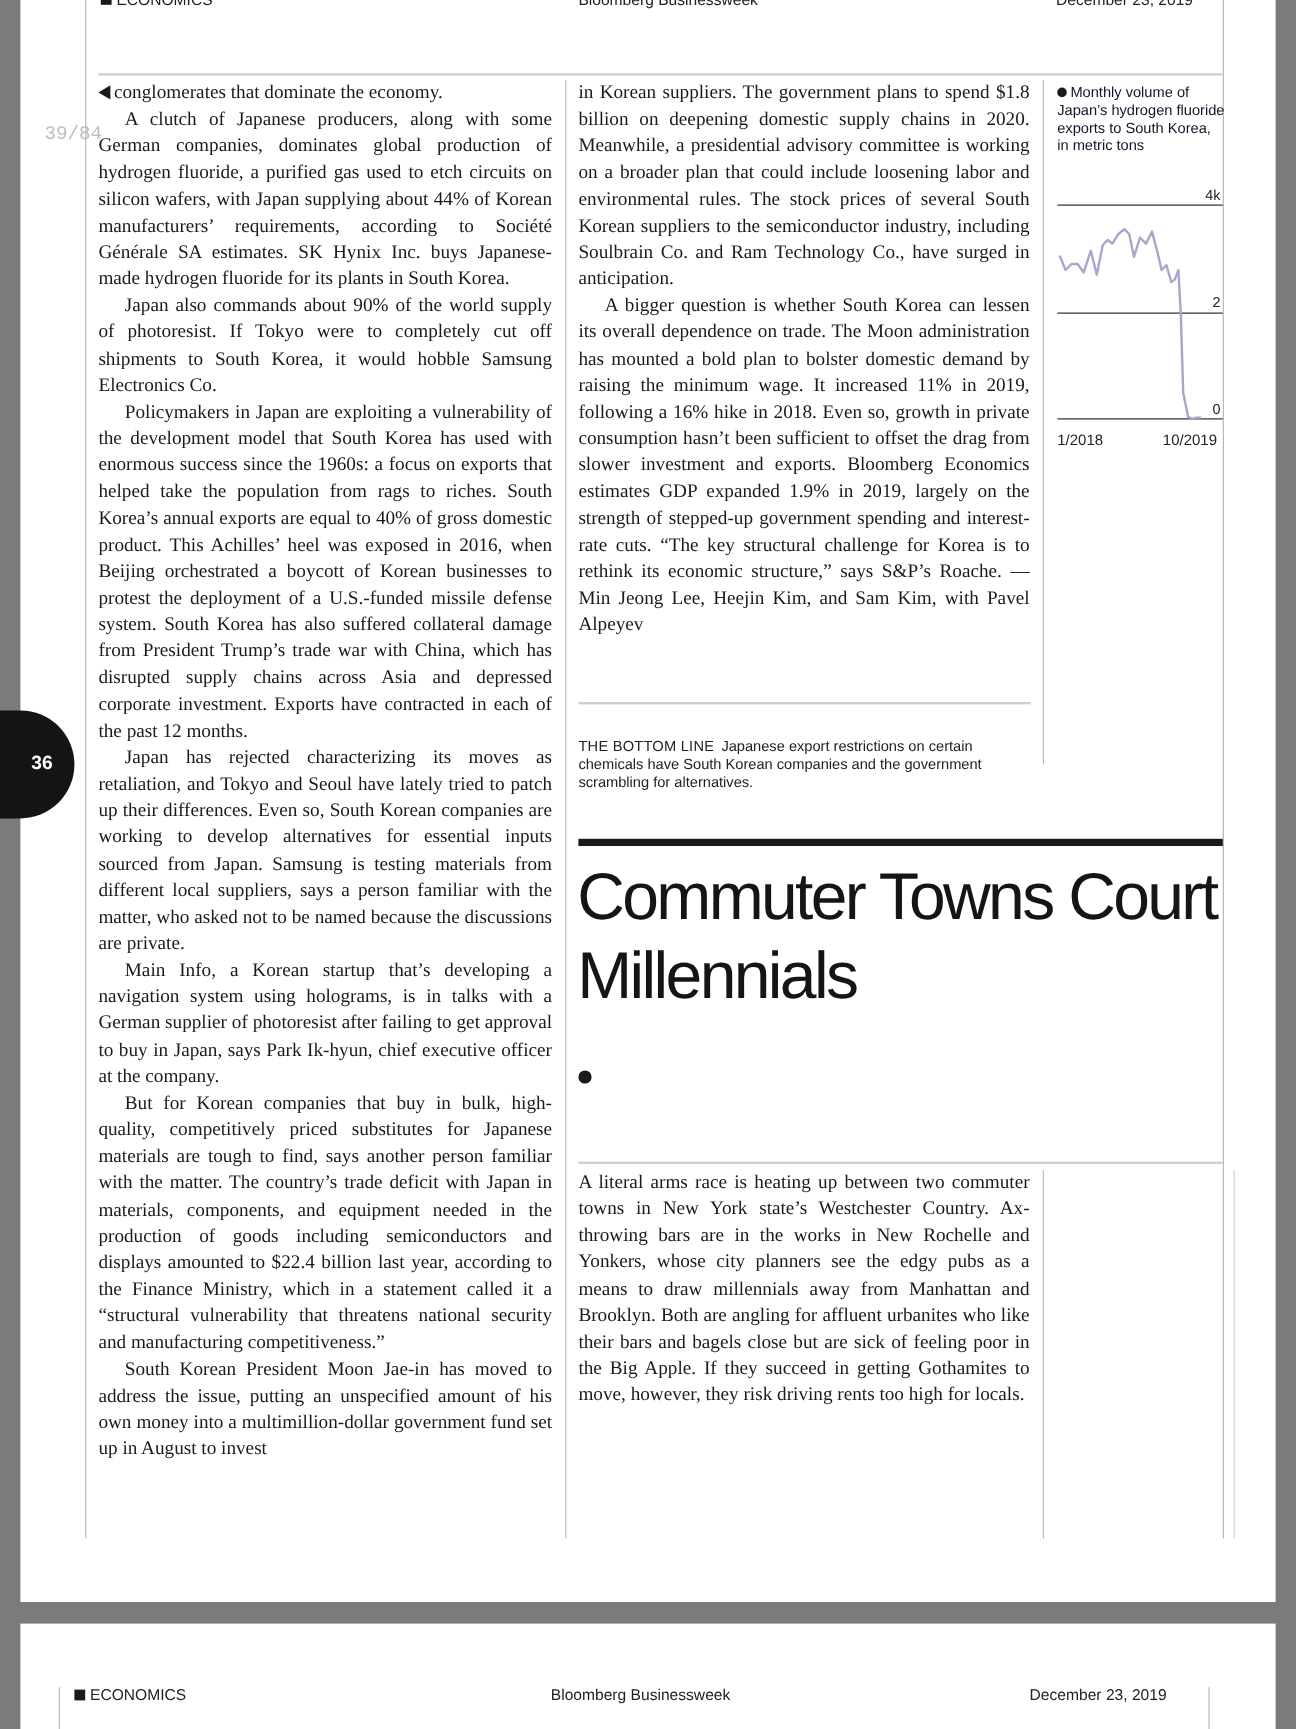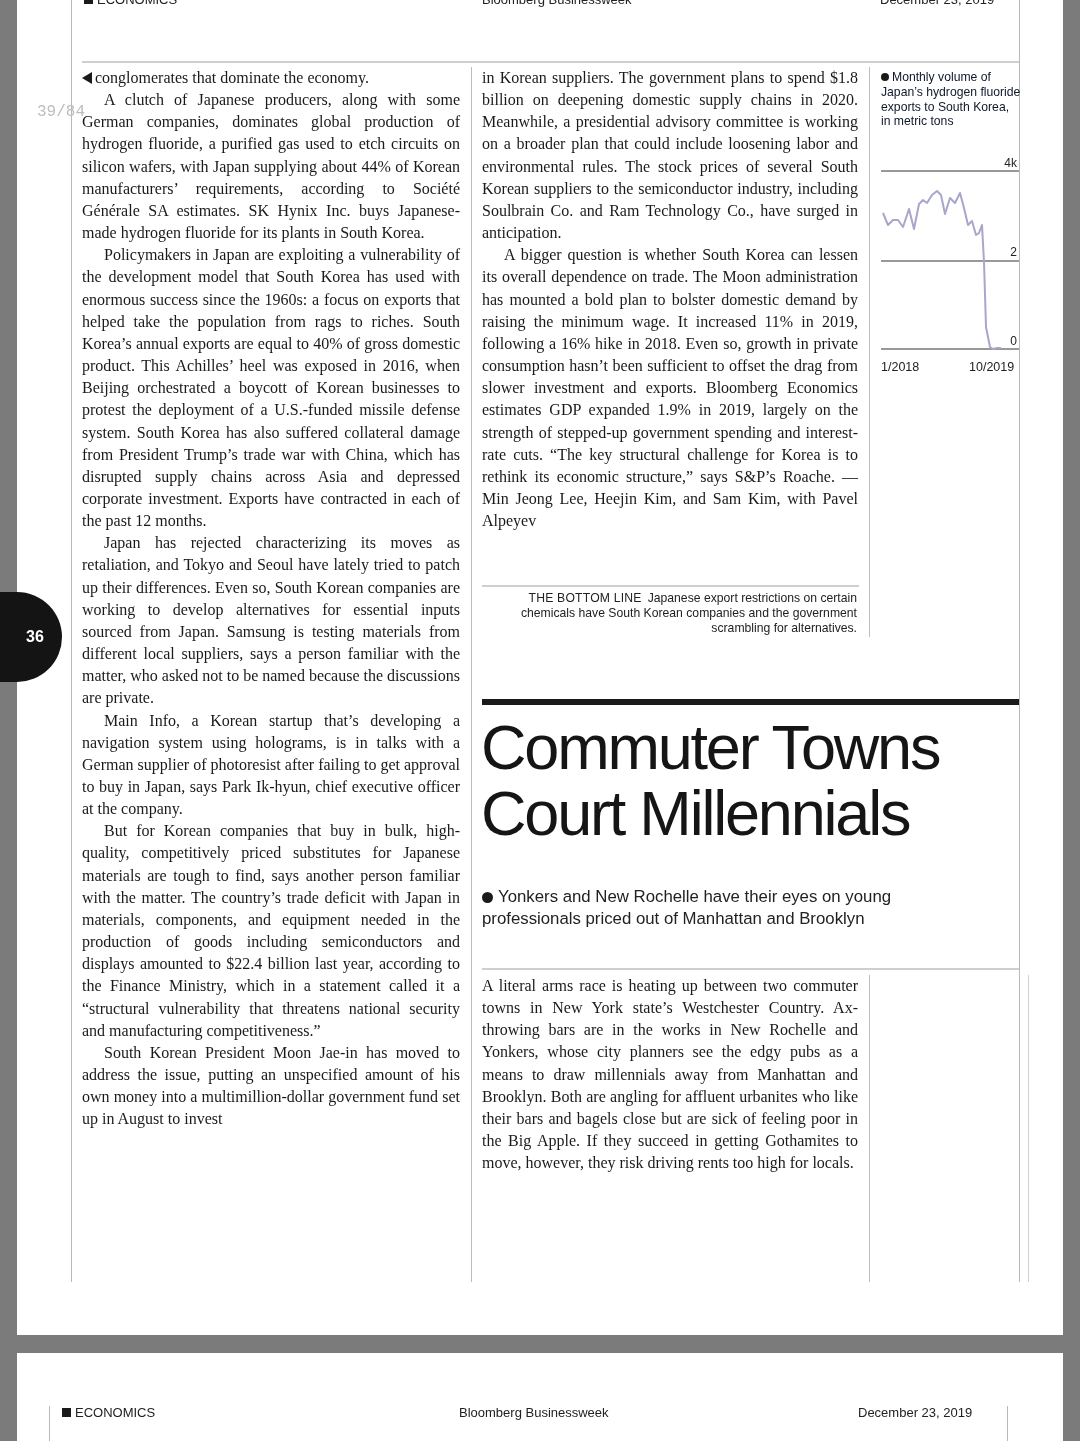--- a/index.html
+++ b/index.html
@@ -24,37 +24,37 @@
   .col1 { left: 82px; top: 67px; width: 378px; }
   .col2 { left: 482px; top: 67px; width: 376px; }
 
   .col-divider { position: absolute; width: 1px; background: #bdbdbd; }
 
   .cont-arrow { display: inline-block; width: 0; height: 0; border-top: 6px solid transparent; border-bottom: 6px solid transparent; border-right: 10px solid #1a1a1a; margin-right: 3px; vertical-align: -1px; }
 
   .byline { }
 
   .bottom-line-rule { position: absolute; left: 482px; top: 585px; width: 377px; height: 2px; background: #cfcfcf; }
-  .bottom-line { position: absolute; left: 482px; top: 591px; width: 375px; font-family: "Liberation Sans", sans-serif; font-size: 12.2px; line-height: 15px; color: #222; text-align: right; }
+  .bottom-line { position: absolute; left: 482px; top: 615px; width: 375px; font-family: "Liberation Sans", sans-serif; font-size: 12.2px; line-height: 15px; color: #222; }
   .bl-label { letter-spacing: 0.2px; margin-right: 6px; }
 
   .sidebar-chart { position: absolute; left: 881px; top: 70px; width: 140px; }
   .chart-caption { font-family: "Liberation Sans", sans-serif; font-size: 12.2px; line-height: 14.8px; color: #0f172a; }
   .dot { display: inline-block; width: 8px; height: 8px; border-radius: 50%; background: #1a1a1a; margin-right: 3px; vertical-align: 0px; }
   .chart-svg { position: absolute; left: 881px; top: 150px; }
   .chart-xlabels { position: absolute; left: 881px; top: 360px; width: 140px; font-family: "Liberation Sans", sans-serif; font-size: 12.5px; color: #222; }
   .chart-xlabels span { position: absolute; text-align: center; }
 
   .page-tab { position: absolute; left: -22px; top: 592px; width: 84px; height: 90px; border-radius: 0 45px 45px 0; background: #141414; }
   .page-tab span { position: absolute; left: 32px; top: 36px; color: #fff; font-family: "Liberation Sans", sans-serif; font-weight: bold; font-size: 16px; margin-left: 16px; }
 
   .page-counter { position: absolute; left: 37px; top: 103px; font-family: Liberation Mono, monospace; font-size: 16px; color: #bdbdbd; }
 
   .headline-rule { position: absolute; left: 482px; top: 699px; width: 537px; height: 6px; background: #1a1a1a; }
-  .headline { position: absolute; left: 481px; top: 714px; width: 540px; font-family: "Liberation Sans", sans-serif; font-size: 63px; line-height: 66px; letter-spacing: -2.2px; color: #151515; }
+  .headline { position: absolute; left: 481px; top: 714px; width: 540px; font-family: "Liberation Sans", sans-serif; font-size: 55px; line-height: 66px; letter-spacing: -2.2px; color: #151515; }
   .dek { position: absolute; left: 482px; top: 886px; width: 460px; font-family: "Liberation Sans", sans-serif; font-size: 16.8px; line-height: 22px; color: #222; }
   .dek .dot { width: 11px; height: 11px; vertical-align: -1px; margin-right: 5px; }
   .dek-rule { position: absolute; left: 482px; top: 968px; width: 537px; height: 2px; background: #cfcfcf; }
   .col3 { left: 482px; top: 975px; width: 376px; }
 </style>
 </head>
 <body>
 
 <div class="page page1">
 
@@ -75,20 +75,21 @@
 
 <div class="page-counter">39/84</div>
 
 <div class="page-tab">
     <span>36</span>
   </div>
 
 <div class="col col1">
   <p><span class="cont-arrow"></span><span>conglomerates that dominate the economy.</span></p>
   <p class="ind">A clutch of Japanese producers, along with some German companies, dominates global production of hydrogen fluoride, a purified gas used to etch circuits on silicon wafers, with Japan supplying about 44% of Korean manufacturers’ requirements, according to Société Générale SA estimates. SK Hynix Inc. buys Japanese-made hydrogen fluoride for its plants in South Korea.</p>
+  <p class="ind">Japan also commands about 90% of the world supply of photoresist. If Tokyo were to completely cut off shipments to South Korea, it would hobble Samsung Electronics Co.</p>
   <p class="ind">Policymakers in Japan are exploiting a vulnerability of the development model that South Korea has used with enormous success since the 1960s: a focus on exports that helped take the population from rags to riches. South Korea’s annual exports are equal to 40% of gross domestic product. This Achilles’ heel was exposed in 2016, when Beijing orchestrated a boycott of Korean businesses to protest the deployment of a U.S.-funded missile defense system. South Korea has also suffered collateral damage from President Trump’s trade war with China, which has disrupted supply chains across Asia and depressed corporate investment. Exports have contracted in each of the past 12 months.</p>
   <p class="ind">Japan has rejected characterizing its moves as retaliation, and Tokyo and Seoul have lately tried to patch up their differences. Even so, South Korean companies are working to develop alternatives for essential inputs sourced from Japan. Samsung is testing materials from different local suppliers, says a person familiar with the matter, who asked not to be named because the discussions are private.</p>
   <p class="ind">Main Info, a Korean startup that’s developing a navigation system using holograms, is in talks with a German supplier of photoresist after failing to get approval to buy in Japan, says Park Ik-hyun, chief executive officer at the company.</p>
   <p class="ind">But for Korean companies that buy in bulk, high-quality, competitively priced substitutes for Japanese materials are tough to find, says another person familiar with the matter. The country’s trade deficit with Japan in materials, components, and equipment needed in the production of goods including semiconductors and displays amounted to $22.4 billion last year, according to the Finance Ministry, which in a statement called it a “structural vulnerability that threatens national security and manufacturing competitiveness.”</p>
   <p class="ind">South Korean President Moon Jae-in has moved to address the issue, putting an unspecified amount of his own money into a multimillion-dollar government fund set up in August to invest</p>
 </div>
 
 <div class="col col2">
   <p>in Korean suppliers. The government plans to spend $1.8 billion on deepening domestic supply chains in 2020. Meanwhile, a presidential advisory committee is working on a broader plan that could include loosening labor and environmental rules. The stock prices of several South Korean suppliers to the semiconductor industry, including Soulbrain Co. and Ram Technology Co., have surged in anticipation.</p>
   <p class="ind"><span>A bigger question is whether South Korea can lessen its overall dependence on trade. The Moon administration has mounted a bold plan to bolster domestic demand by raising the minimum wage. It increased 11% in 2019, following a 16% hike in 2018. Even so, growth in private consumption hasn’t been sufficient to offset the drag from slower investment and exports. Bloomberg Economics estimates GDP expanded 1.9% in 2019, largely on the strength of stepped-up government spending and interest-rate cuts. “The key structural challenge for Korea is to rethink its economic structure,” says S&amp;P’s Roache. </span><span class="byline">—Min Jeong Lee, Heejin Kim, and Sam Kim, with Pavel Alpeyev</span></p>
@@ -111,21 +112,21 @@
   <polyline fill="none" stroke="#a9a6cc" stroke-width="2" stroke-linejoin="round" points="2,63 7,75 12,70 17,70 22,77 28,59 33,79 38,54 42,50 46,53 51,45 56,41 60,45 64,64 69,48 74,53 79,43 83,58 87,75 91,71 95,85 98,83 101,75 103,112 105,177 109,197 112,199 116,198 120,198"></polyline>
 </svg>
 
 <div class="chart-xlabels">
   <span style="left:0; top:0;">1/2018</span>
   <span style="left:88px; top:0;">10/2019</span>
 </div>
 
 <div class="headline-rule"></div>
 <div class="headline">Commuter Towns Court Millennials</div>
-<div class="dek"><span class="dot"></span><span>Yonkers and New Rochelle have their eyes on young professionals priced out of Manhattan and Brooklyn</span></div>
+<div class="dek"><span class="dot"></span></div>
 <div class="dek-rule"></div>
 
 <div class="col col3">
   <p>A literal arms race is heating up between two commuter towns in New York state’s Westchester Country. Ax-throwing bars are in the works in New Rochelle and Yonkers, whose city planners see the edgy pubs as a means to draw millennials away from Manhattan and Brooklyn. Both are angling for affluent urbanites who like their bars and bagels close but are sick of feeling poor in the Big Apple. If they succeed in getting Gothamites to move, however, they risk driving rents too high for locals.</p>
 </div>
 
 <div class="page page2">
   <div class="frame-line-left" style="left:32px; top:53px; height:60px;"></div>
   <div class="frame-line-right" style="left:990px; top:53px; height:60px;"></div>
 </div>

